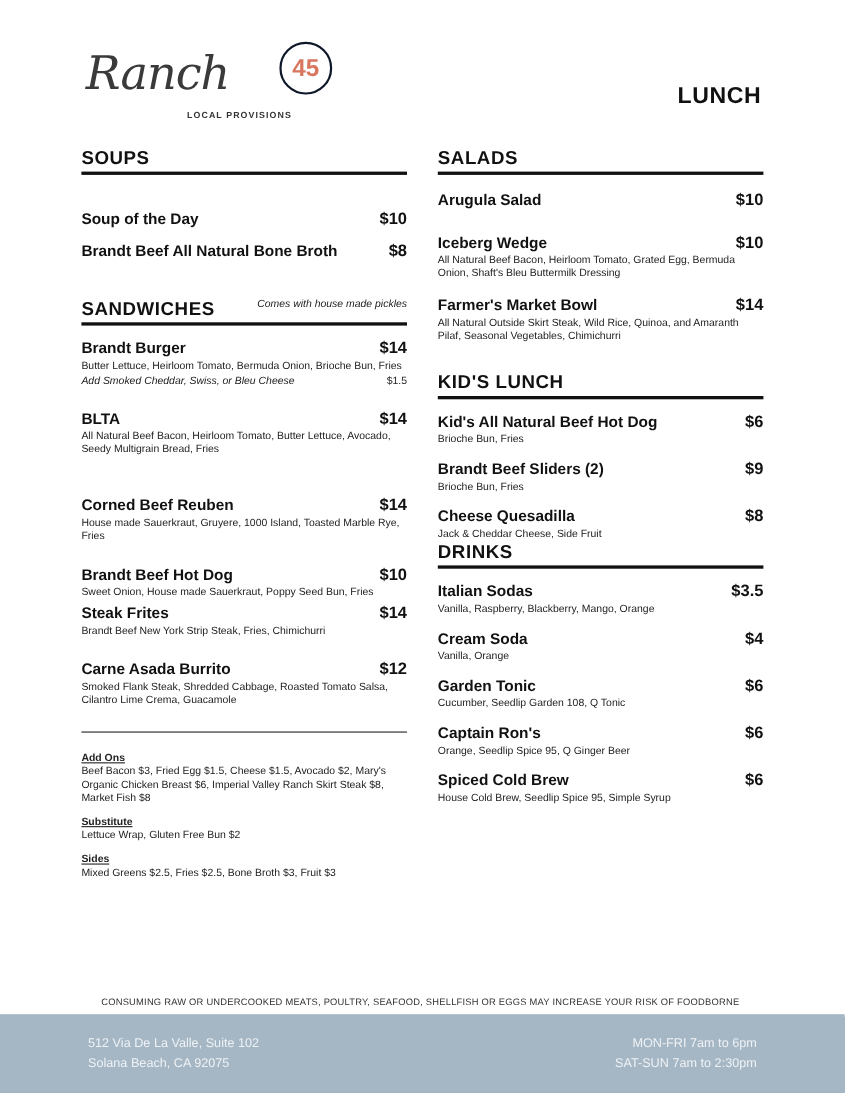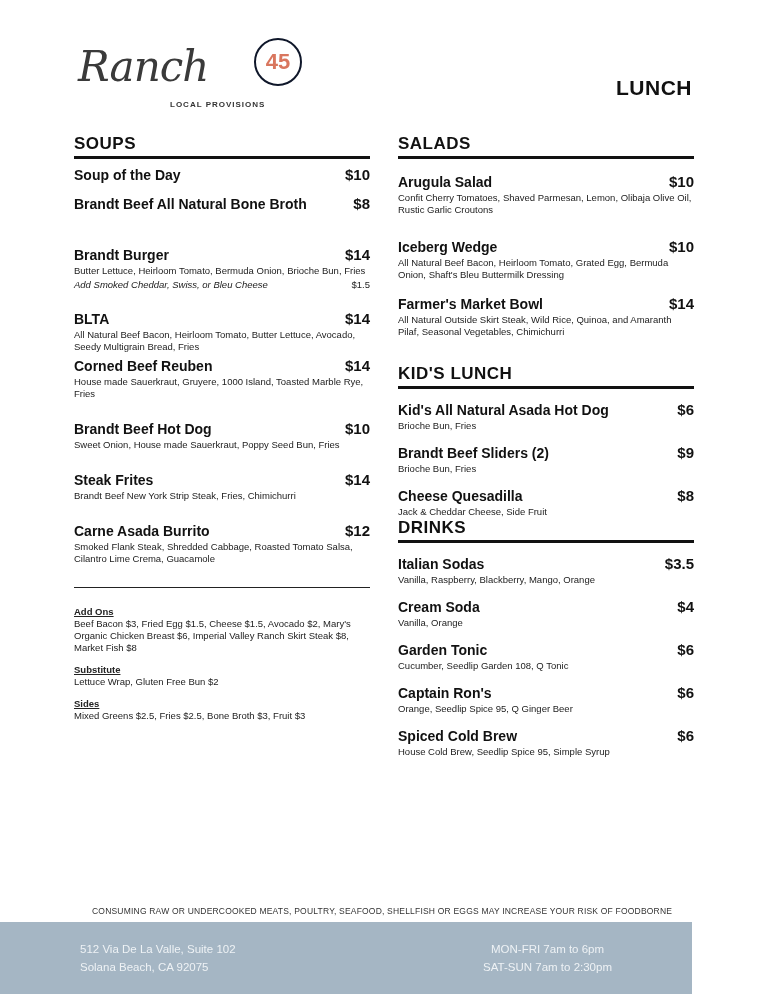--- a/index.html
+++ b/index.html
@@ -27,88 +27,92 @@
   .item-price { font-size: 15px; font-weight: bold; }
   .item-desc { font-size: 9.5px; line-height: 12px; color: #222; margin-top: 2px; }
   .item-addon { display: flex; justify-content: space-between; font-size: 9.5px; font-style: italic; color: #222; margin-top: 2px; }
 
   .divider { border-bottom: 1.5px solid #222; margin-top: 22px; }
   .extras { margin-top: 18px; font-size: 9.5px; line-height: 12px; color: #222; }
   .extras-head { font-weight: bold; text-decoration: underline; margin-top: 10px; }
   .extras-head:first-child { margin-top: 17px; }
 
   .disclaimer { position: absolute; left: 92px; top: 906px; font-size: 8.5px; letter-spacing: 0.2px; color: #333; }
-  .footer { position: absolute; left: 0; top: 922px; width: 692px; height: 72px; background: #a5b6c4; color: #eef2f5; font-size: 11.5px; }
+  .footer { position: absolute; left: 0; top: 922px; width: 768px; height: 72px; background: #a5b6c4; color: #eef2f5; font-size: 11.5px; }
   .footer-left { position: absolute; left: 80px; top: 18px; line-height: 18px; }
-  .footer-right { position: absolute; right: 80px; top: 18px; line-height: 18px; text-align: center; }
+  .footer-right { position: absolute; right: 80px; top: 18px; line-height: 18px; text-align: right; }
 </style>
 </head>
 <body>
 
 <div class="logo">
   <span class="logo-script">Ranch</span>
   <span class="logo-circle">45</span>
   <span class="logo-sub">LOCAL PROVISIONS</span>
 </div>
 
 <div class="menu-title">LUNCH</div>
 
 <div class="col col-left">
   <div>
     <div class="section-head">
       <span class="section-title">SOUPS</span>
     </div>
-    <div class="item" style="margin-top:7px">
+    <div class="item" style="margin-top:32px">
       <div class="item-row">
           <span class="item-name">Soup of the Day</span>
           <span class="item-price">$10</span>
         </div>
     </div>
     <div class="item">
       <div class="item-row">
           <span class="item-name">Brandt Beef All Natural Bone Broth</span>
           <span class="item-price">$8</span>
         </div>
     </div>
   </div>
 
   <div style="margin-top:34px">
+    <div class="section-head">
+      <span class="section-title">SANDWICHES</span>
+      <span class="section-note">Comes with house made pickles</span>
+    </div>
     <div class="item">
       <div class="item-row">
           <span class="item-name">Brandt Burger</span>
           <span class="item-price">$14</span>
         </div>
       <div class="item-desc">Butter Lettuce, Heirloom Tomato, Bermuda Onion, Brioche Bun, Fries</div>
       <div class="item-addon">
           <span>Add Smoked Cheddar, Swiss, or Bleu Cheese</span>
           <span style="font-style:normal">$1.5</span>
         </div>
     </div>
     <div class="item" style="margin-top:20px">
       <div class="item-row">
           <span class="item-name">BLTA</span>
           <span class="item-price">$14</span>
         </div>
       <div class="item-desc">All Natural Beef Bacon, Heirloom Tomato, Butter Lettuce, Avocado, Seedy Multigrain Bread, Fries</div>
     </div>
+    <div class="item" style="margin-top:36px">
+      <div class="item-row">
+          <span class="item-name">Corned Beef Reuben</span>
+          <span class="item-price">$14</span>
+        </div>
+      <div class="item-desc">House made Sauerkraut, Gruyere, 1000 Island, Toasted Marble Rye, Fries</div>
+    </div>
+    <div class="item" style="margin-top:20px">
+      <div class="item-row">
+          <span class="item-name">Brandt Beef Hot Dog</span>
+          <span class="item-price">$10</span>
+        </div>
+      <div class="item-desc">Sweet Onion, House made Sauerkraut, Poppy Seed Bun, Fries</div>
+    </div>
     <div class="item" style="margin-top:4px">
-      <div class="item-row">
-          <span class="item-name">Corned Beef Reuben</span>
-          <span class="item-price">$14</span>
-        </div>
-      <div class="item-desc">House made Sauerkraut, Gruyere, 1000 Island, Toasted Marble Rye, Fries</div>
-    </div>
-    <div class="item" style="margin-top:20px">
-      <div class="item-row">
-          <span class="item-name">Brandt Beef Hot Dog</span>
-          <span class="item-price">$10</span>
-        </div>
-      <div class="item-desc">Sweet Onion, House made Sauerkraut, Poppy Seed Bun, Fries</div>
-    </div>
-    <div class="item" style="margin-top:20px">
       <div class="item-row">
           <span class="item-name">Steak Frites</span>
           <span class="item-price">$14</span>
         </div>
       <div class="item-desc">Brandt Beef New York Strip Steak, Fries, Chimichurri</div>
     </div>
     <div class="item" style="margin-top:20px">
       <div class="item-row">
           <span class="item-name">Carne Asada Burrito</span>
           <span class="item-price">$12</span>
@@ -132,21 +136,20 @@
 <div class="col col-right">
   <div>
     <div class="section-head">
       <span class="section-title">SALADS</span>
     </div>
     <div class="item" style="margin-top:14px">
       <div class="item-row">
           <span class="item-name">Arugula Salad</span>
           <span class="item-price">$10</span>
         </div>
-      <div class="item-desc">Confit Cherry Tomatoes, Shaved Parmesan, Lemon, Olibaja Olive Oil, Rustic Garlic Croutons</div>
     </div>
     <div class="item" style="margin-top:22px">
       <div class="item-row">
           <span class="item-name">Iceberg Wedge</span>
           <span class="item-price">$10</span>
         </div>
       <div class="item-desc">All Natural Beef Bacon, Heirloom Tomato, Grated Egg, Bermuda Onion, Shaft's Bleu Buttermilk Dressing</div>
     </div>
     <div class="item" style="margin-top:14px">
       <div class="item-row">
@@ -156,21 +159,21 @@
       <div class="item-desc">All Natural Outside Skirt Steak, Wild Rice, Quinoa, and Amaranth Pilaf, Seasonal Vegetables, Chimichurri</div>
     </div>
   </div>
 
   <div style="margin-top:26px">
     <div class="section-head">
       <span class="section-title">KID'S LUNCH</span>
     </div>
     <div class="item">
       <div class="item-row">
-          <span class="item-name">Kid's All Natural Asada Hot Dog</span>
+          <span class="item-name">Kid's All Natural Beef Hot Dog</span>
           <span class="item-price">$6</span>
         </div>
       <div class="item-desc">Brioche Bun, Fries</div>
     </div>
     <div class="item">
       <div class="item-row">
           <span class="item-name">Brandt Beef Sliders (2)</span>
           <span class="item-price">$9</span>
         </div>
       <div class="item-desc">Brioche Bun, Fries</div>

